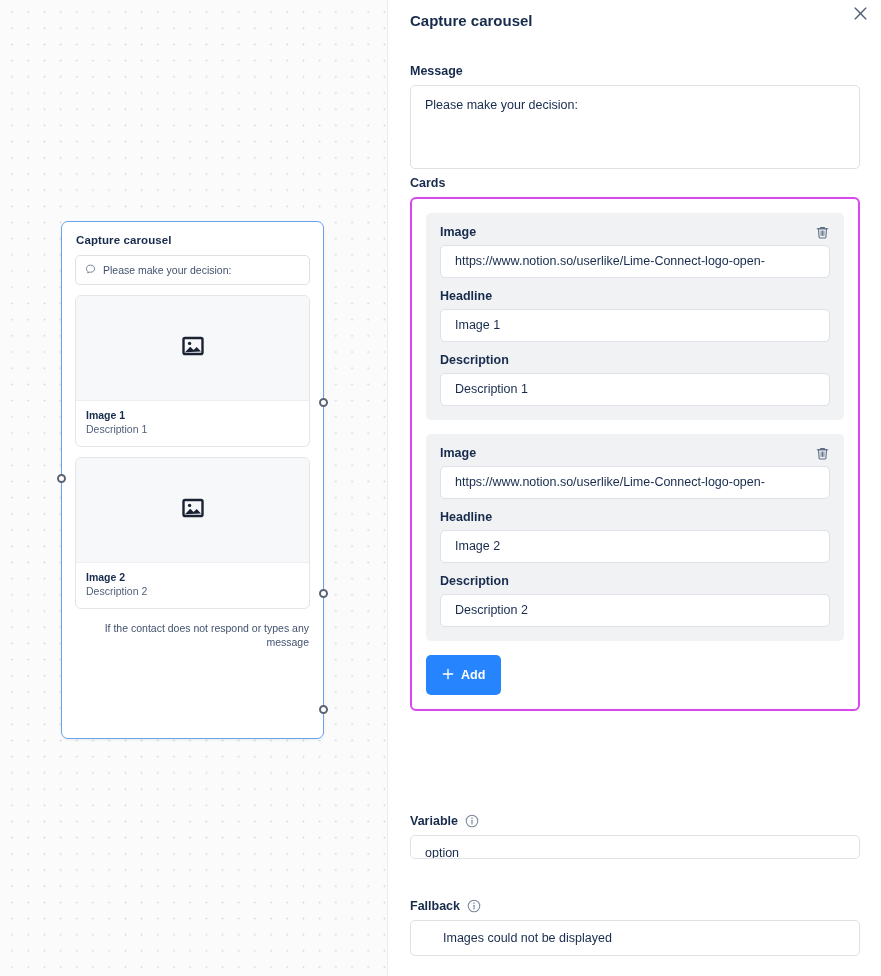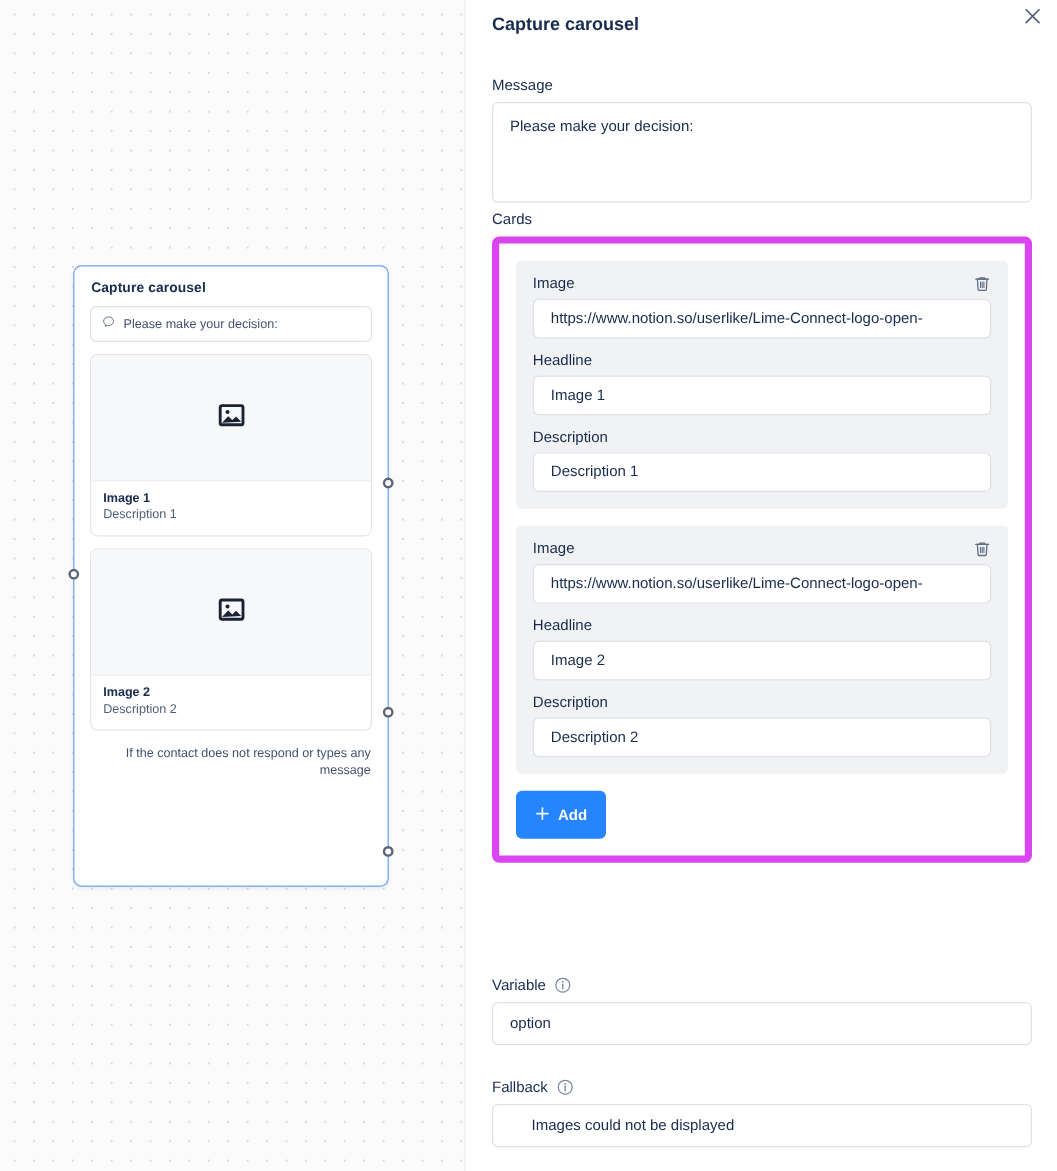--- a/index.html
+++ b/index.html
@@ -100,21 +100,21 @@
   #close-btn {
     position: absolute; right: 10px; top: 2px;
     width: 22px; height: 22px;
     display: flex; align-items: center; justify-content: center;
     cursor: pointer;
   }
 
   .section { position: absolute; left: 22px; width: 450px; }
 
   .field-label {
-    font-size: 12.5px; font-weight: normal; color: #172b4d;
+    font-size: 12.5px; font-weight: bold; color: #172b4d;
     display: flex; align-items: center; gap: 7px;
     margin-bottom: 7px;
   }
 
   .txt-input {
     width: 100%;
     border: 1px solid #dfe1e6;
     border-radius: 5px;
     background: #fff;
     font-family: "Liberation Sans", sans-serif;
@@ -130,21 +130,21 @@
     width: 100%; height: 84px;
     border: 1px solid #dfe1e6;
     border-radius: 5px;
     background: #fff;
     font-size: 12.5px; color: #172b4d;
     padding: 12px 14px;
   }
 
   
   #cards-box {
-    border: 6px solid #d946ef;
+    border: 2px solid #d946ef;
     border-radius: 6px;
     background: #ffffff;
     padding: 14px;
   }
   .card-item {
     background: #f1f2f4;
     border-radius: 5px;
     padding: 12px 14px 14px 14px;
     margin-bottom: 14px;
     position: relative;
@@ -297,21 +297,21 @@
       <div class="field-label">
         <span>Variable</span>
         <span class="info-icon">
           <svg width="14" height="14" viewBox="0 0 16 16">
             <circle cx="8" cy="8" r="6.6" fill="none" stroke="#7a869a" stroke-width="1.2"></circle>
             <circle cx="8" cy="4.9" r="0.85" fill="#7a869a"></circle>
             <path d="M8 7.1v4.3" stroke="#7a869a" stroke-width="1.3" stroke-linecap="round"></path>
           </svg>
         </span>
       </div>
-      <div class="txt-input" style="height:36px;line-height:34px;">option</div>
+      <div class="txt-input" style="height:24px;line-height:34px;">option</div>
     </div>
 
     <div class="section" style="top:899px;">
       <div class="field-label">
         <span>Fallback</span>
         <span class="info-icon">
           <svg width="14" height="14" viewBox="0 0 16 16">
             <circle cx="8" cy="8" r="6.6" fill="none" stroke="#7a869a" stroke-width="1.2"></circle>
             <circle cx="8" cy="4.9" r="0.85" fill="#7a869a"></circle>
             <path d="M8 7.1v4.3" stroke="#7a869a" stroke-width="1.3" stroke-linecap="round"></path>

